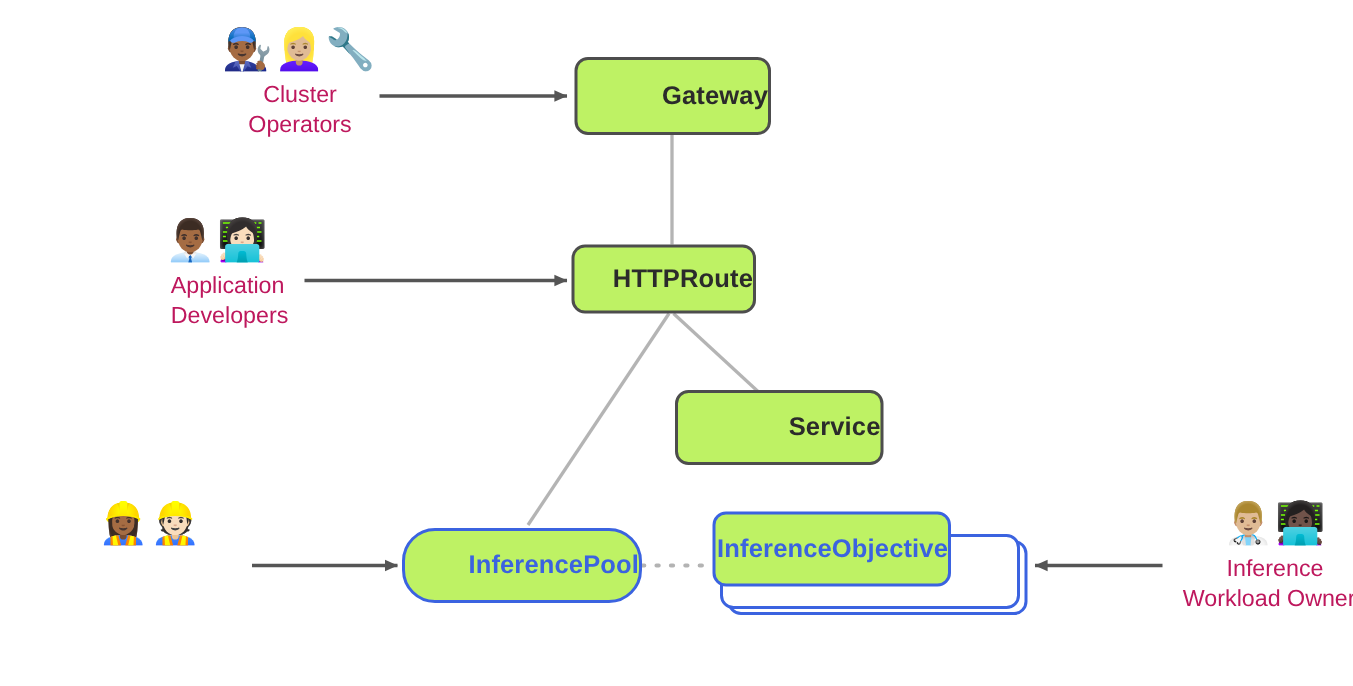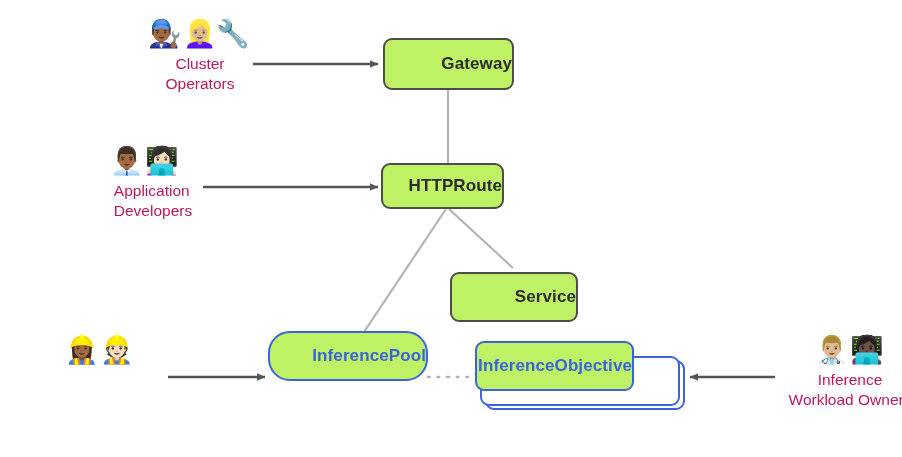--- a/index.html
+++ b/index.html
@@ -56,25 +56,25 @@
   </svg>
 
   <div class="node gray" style="left:383px;top:38px;width:131px;height:52px;">
     <span class="lbl">Gateway</span>
   </div>
 
   <div class="node gray" style="left:381px;top:163px;width:123px;height:46px;">
     <span class="lbl">HTTPRoute</span>
   </div>
 
-  <div class="node gray" style="left:450px;top:272px;width:128px;height:50px;">
+  <div class="node gray" style="left:450px;top:260px;width:139px;height:50px;">
     <span class="lbl">Service</span>
   </div>
 
-  <div class="node blue" style="left:268px;top:331px;width:160px;height:50px;border-radius:22px;">
+  <div class="node blue" style="left:268px;top:352px;width:160px;height:50px;border-radius:22px;">
     <span class="lbl">InferencePool</span>
   </div>
 
   <div class="stack-layer" style="left:485px;top:360px;width:200px;height:50px;"></div>
   <div class="stack-layer" style="left:480px;top:356px;width:200px;height:50px;"></div>
   <div class="node blue" style="left:475px;top:341px;width:159px;height:50px;">
     <span class="lbl">InferenceObjective</span>
   </div>
 
   <div class="persona" style="left:145px;top:20px;width:110px;">

